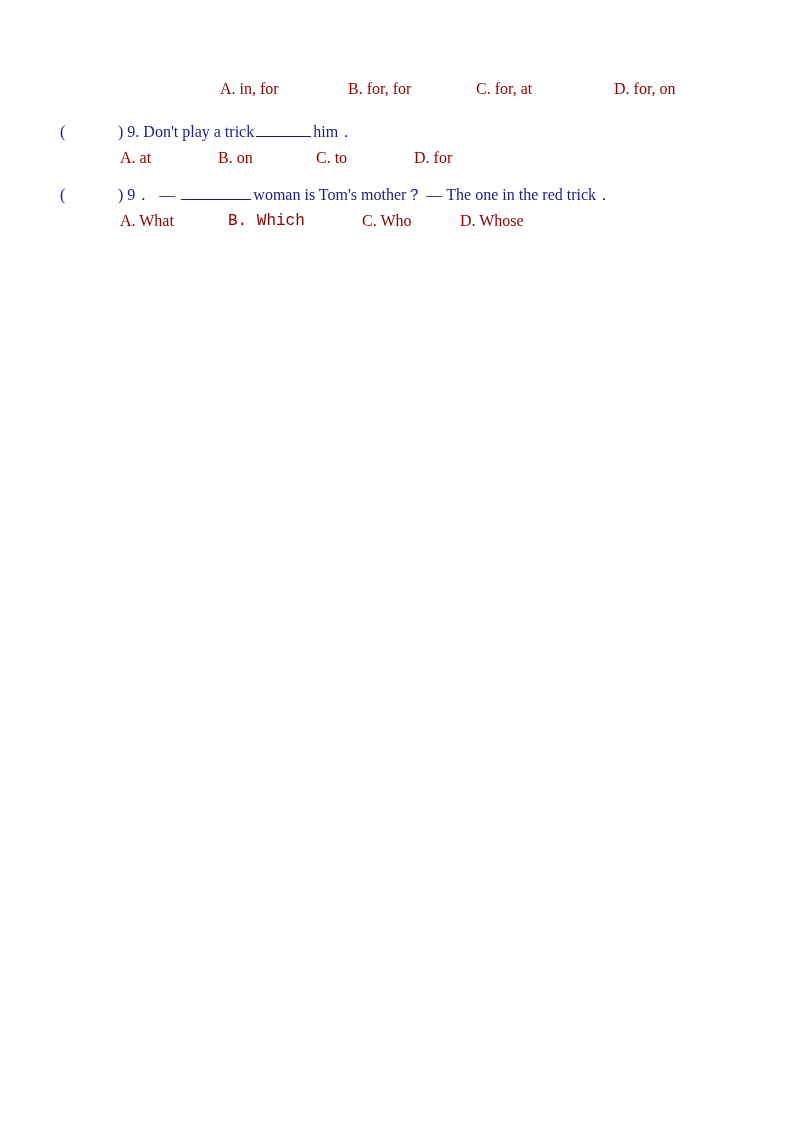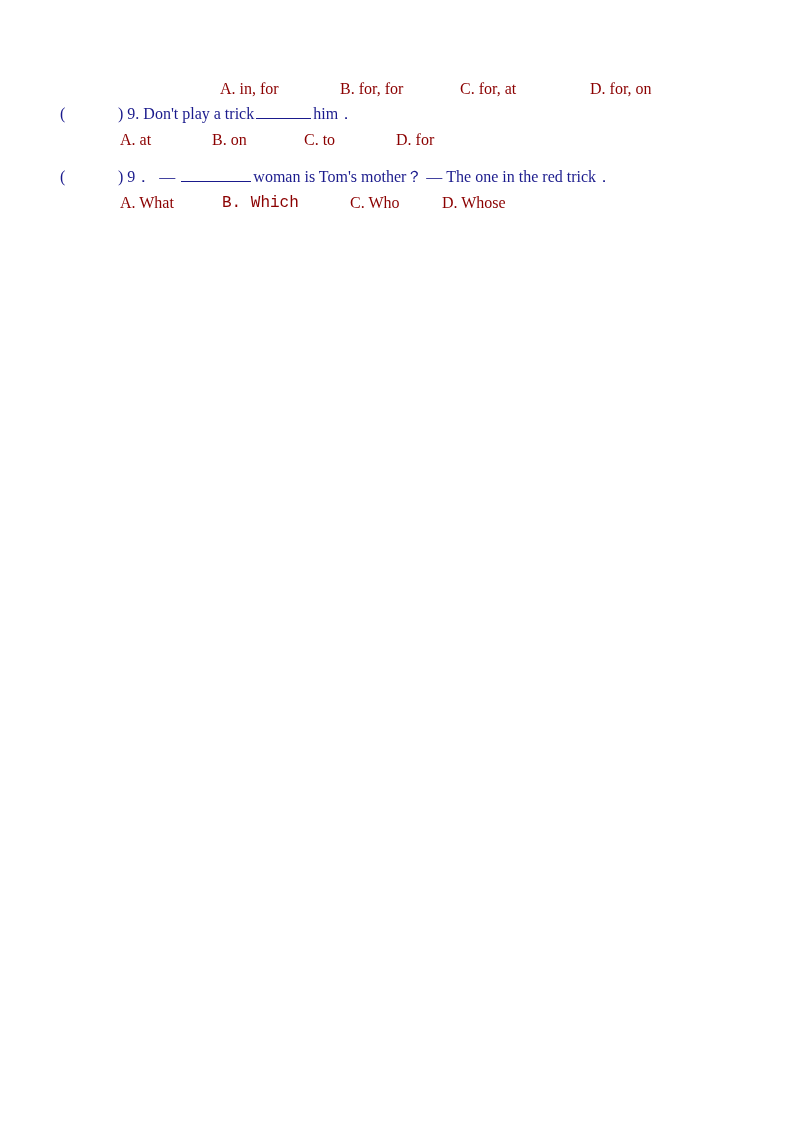--- a/index.html
+++ b/index.html
@@ -25,21 +25,21 @@
       position: relative;
     }
 
     .question-block {
       margin-bottom: 18px;
     }
 
     .options-row {
       display: flex;
       flex-direction: row;
-      gap: 2px;
+      gap: 8px;
       margin-left: 60px;
       margin-top: 6px;
     }
 
     .option-item {
       min-width: 100px;
       color: #8b0000;
     }
 
     .question-row {
@@ -85,22 +85,22 @@
 
     .dash-em {
       margin: 0 4px;
     }
 
     
     .top-options-row {
       display: flex;
       flex-direction: row;
       margin-left: 160px;
-      margin-bottom: 6px;
-      gap: 0;
+      margin-bottom: 24px;
+      gap: 8px;
     }
 
     .top-option {
       min-width: 120px;
       color: #8b0000;
     }
 
     .top-option-c {
       min-width: 130px;
     }

